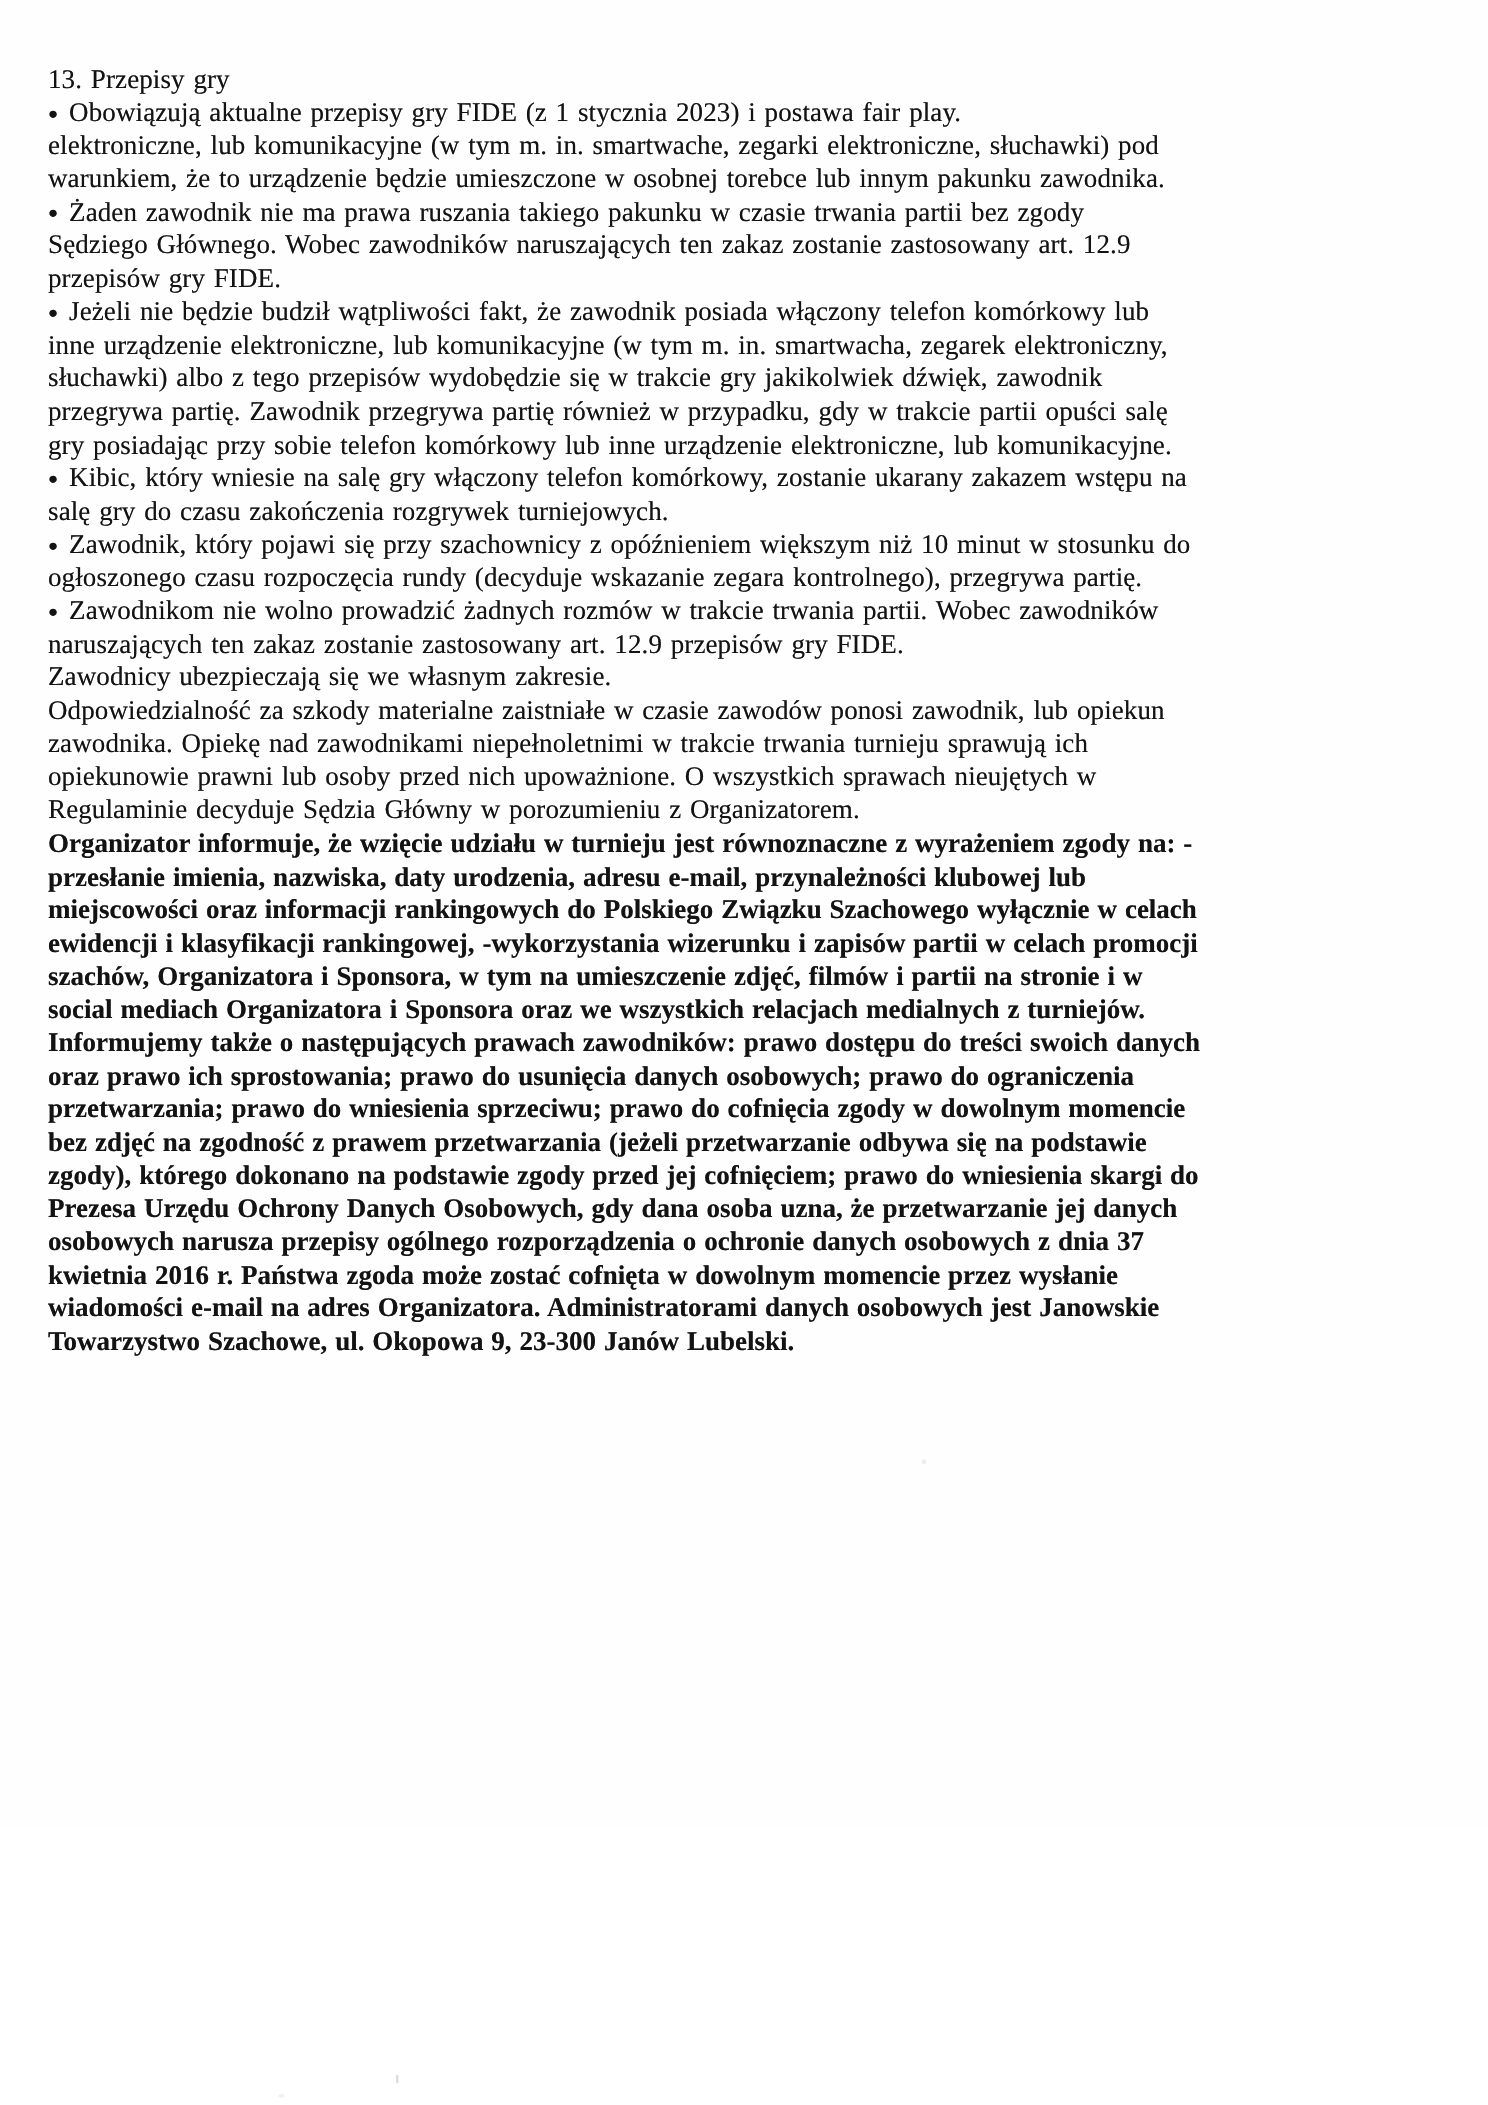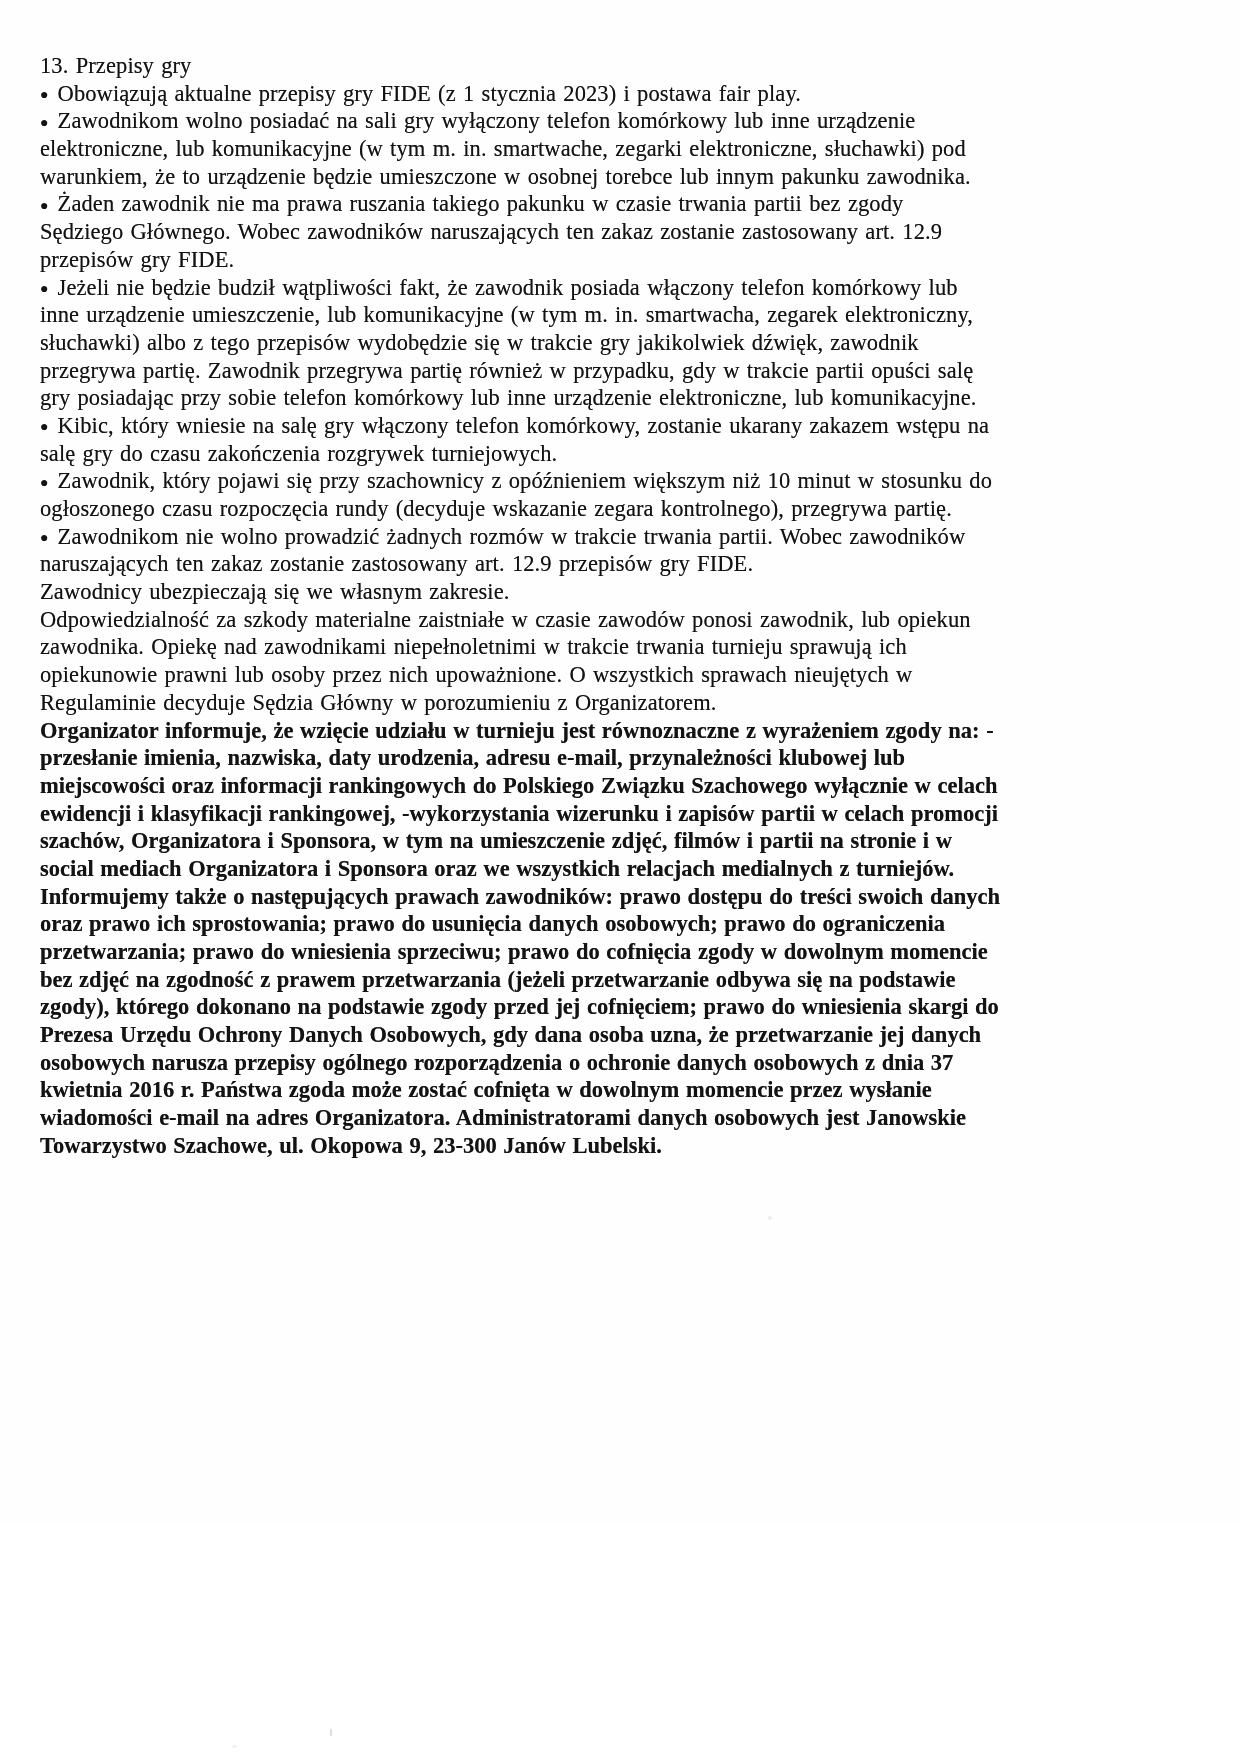--- a/index.html
+++ b/index.html
@@ -56,41 +56,40 @@
   .artifact.a2 { left: 330px; top: 1729px; width: 2px; height: 7px; background: #dcdcdc; border-radius: 1px; }
   .artifact.a3 { left: 232px; top: 1745px; width: 5px; height: 3px; background: #f0f0f0; }
 </style>
 </head>
 <body>
 
 <div class="page">
   <div class="doc" id="doc-text">
       <div class="line"><span>13. Przepisy gry</span></div>
       <div class="line"><span class="bullet">●</span><span>Obowiązują aktualne przepisy gry FIDE (z 1 stycznia 2023) i postawa fair play.</span></div>
-      <div class="line"><span class="bullet">●</span><span>Zawodnikom wolno posiadać na sali gry wyłączony telefon komórkowy lub inne urządzenie</span></div>
       <div class="line"><span>elektroniczne, lub komunikacyjne (w tym m. in. smartwache, zegarki elektroniczne, słuchawki) pod</span></div>
       <div class="line"><span>warunkiem, że to urządzenie będzie umieszczone w osobnej torebce lub innym pakunku zawodnika.</span></div>
       <div class="line"><span class="bullet">●</span><span>Żaden zawodnik nie ma prawa ruszania takiego pakunku w czasie trwania partii bez zgody</span></div>
       <div class="line"><span>Sędziego Głównego. Wobec zawodników naruszających ten zakaz zostanie zastosowany art. 12.9</span></div>
       <div class="line"><span>przepisów gry FIDE.</span></div>
       <div class="line"><span class="bullet">●</span><span>Jeżeli nie będzie budził wątpliwości fakt, że zawodnik posiada włączony telefon komórkowy lub</span></div>
-      <div class="line"><span>inne urządzenie umieszczenie, lub komunikacyjne (w tym m. in. smartwacha, zegarek elektroniczny,</span></div>
+      <div class="line"><span>inne urządzenie elektroniczne, lub komunikacyjne (w tym m. in. smartwacha, zegarek elektroniczny,</span></div>
       <div class="line"><span>słuchawki) albo z tego przepisów wydobędzie się w trakcie gry jakikolwiek dźwięk, zawodnik</span></div>
       <div class="line"><span>przegrywa partię. Zawodnik przegrywa partię również w przypadku, gdy w trakcie partii opuści salę</span></div>
       <div class="line"><span>gry posiadając przy sobie telefon komórkowy lub inne urządzenie elektroniczne, lub komunikacyjne.</span></div>
       <div class="line"><span class="bullet">●</span><span>Kibic, który wniesie na salę gry włączony telefon komórkowy, zostanie ukarany zakazem wstępu na</span></div>
       <div class="line"><span>salę gry do czasu zakończenia rozgrywek turniejowych.</span></div>
       <div class="line"><span class="bullet">●</span><span>Zawodnik, który pojawi się przy szachownicy z opóźnieniem większym niż 10 minut w stosunku do</span></div>
       <div class="line"><span>ogłoszonego czasu rozpoczęcia rundy (decyduje wskazanie zegara kontrolnego), przegrywa partię.</span></div>
       <div class="line"><span class="bullet">●</span><span>Zawodnikom nie wolno prowadzić żadnych rozmów w trakcie trwania partii. Wobec zawodników</span></div>
       <div class="line"><span>naruszających ten zakaz zostanie zastosowany art. 12.9 przepisów gry FIDE.</span></div>
       <div class="line"><span>Zawodnicy ubezpieczają się we własnym zakresie.</span></div>
       <div class="line"><span>Odpowiedzialność za szkody materialne zaistniałe w czasie zawodów ponosi zawodnik, lub opiekun</span></div>
       <div class="line"><span>zawodnika. Opiekę nad zawodnikami niepełnoletnimi w trakcie trwania turnieju sprawują ich</span></div>
-      <div class="line"><span>opiekunowie prawni lub osoby przez nich upoważnione. O wszystkich sprawach nieujętych w</span></div>
+      <div class="line"><span>opiekunowie prawni lub osoby przed nich upoważnione. O wszystkich sprawach nieujętych w</span></div>
       <div class="line"><span>Regulaminie decyduje Sędzia Główny w porozumieniu z Organizatorem.</span></div>
       <div class="line bold"><span>Organizator informuje, że wzięcie udziału w turnieju jest równoznaczne z wyrażeniem zgody na: -</span></div>
       <div class="line bold"><span>przesłanie imienia, nazwiska, daty urodzenia, adresu e-mail, przynależności klubowej lub</span></div>
       <div class="line bold"><span>miejscowości oraz informacji rankingowych do Polskiego Związku Szachowego wyłącznie w celach</span></div>
       <div class="line bold"><span>ewidencji i klasyfikacji rankingowej, -wykorzystania wizerunku i zapisów partii w celach promocji</span></div>
       <div class="line bold"><span>szachów, Organizatora i Sponsora, w tym na umieszczenie zdjęć, filmów i partii na stronie i w</span></div>
       <div class="line bold"><span>social mediach Organizatora i Sponsora oraz we wszystkich relacjach medialnych z turniejów.</span></div>
       <div class="line bold"><span>Informujemy także o następujących prawach zawodników: prawo dostępu do treści swoich danych</span></div>
       <div class="line bold"><span>oraz prawo ich sprostowania; prawo do usunięcia danych osobowych; prawo do ograniczenia</span></div>
       <div class="line bold"><span>przetwarzania; prawo do wniesienia sprzeciwu; prawo do cofnięcia zgody w dowolnym momencie</span></div>

